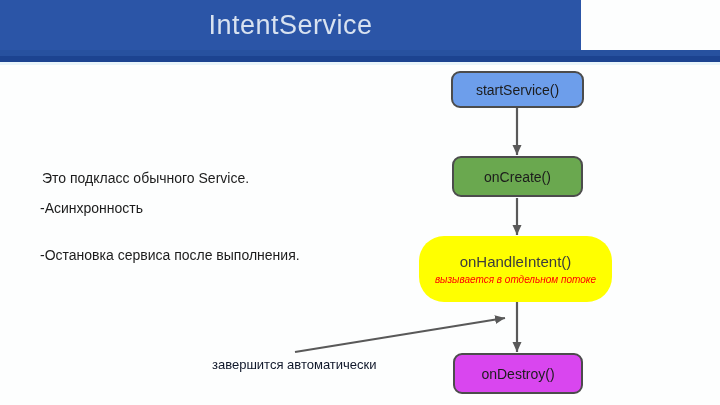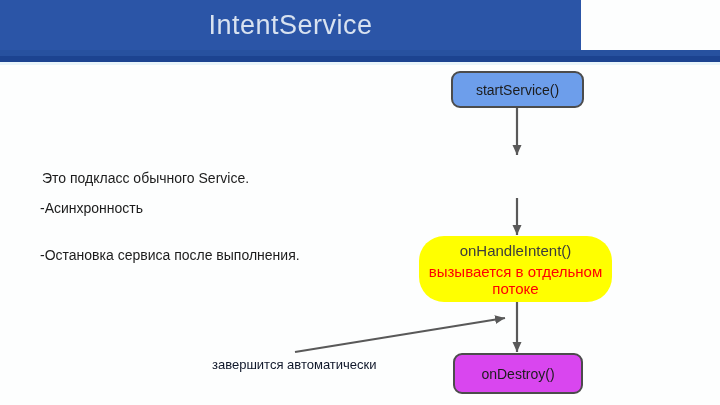--- a/index.html
+++ b/index.html
@@ -31,21 +31,21 @@
     font-size:14px;color:#1c1c1c;
   }
   .node-rect{border:2px solid #4c4c4c;border-radius:9px;}
   .node-start{left:451px;top:71px;width:133px;height:37px;background:#6d9eeb;}
   .node-oncreate{left:452px;top:156px;width:131px;height:41px;background:#6aa84f;}
   .node-onhandle{
     left:419px;top:236px;width:193px;height:66px;background:#ffff00;
     border-radius:25px;gap:4px;
   }
   .node-onhandle .main-label{font-size:15px;color:#3c3c3c;}
-  .node-onhandle .sub-label{font-size:15px;color:#ff0000;}
+  .node-onhandle .sub-label{font-size:10px;color:#ff0000;font-style:italic;}
   .node-ondestroy{left:453px;top:353px;width:130px;height:41px;background:#d946ef;}
   
   .arrows{position:absolute;left:0;top:0;width:720px;height:405px;pointer-events:none;}
   
   .annotation{position:absolute;left:212px;top:357px;font-size:13px;color:#0f172a;white-space:nowrap;}
 </style>
 </head>
 <body>
 
 <div class="slide">
@@ -70,20 +70,23 @@
     <line x1="517" y1="107" x2="517" y2="155" stroke="#595959" stroke-width="2.2" marker-end="url(#ah)"></line>
     <line x1="517" y1="198" x2="517" y2="235" stroke="#595959" stroke-width="2.2" marker-end="url(#ah)"></line>
     <line x1="517" y1="302" x2="517" y2="352" stroke="#595959" stroke-width="2.2" marker-end="url(#ah)"></line>
     <line x1="295" y1="352" x2="505" y2="318" stroke="#595959" stroke-width="2.2" marker-end="url(#ah)"></line>
   </svg>
 
   <div class="node node-rect node-start">
     <span>startService()</span>
   </div>
 
+  <div class="node node-rect node-oncreate">
+    <span>onCreate()</span>
+  </div>
 
   <div class="node node-onhandle">
     <span class="main-label">onHandleIntent()</span>
     <span class="sub-label">вызывается в отдельном потоке</span>
   </div>
 
   <div class="node node-rect node-ondestroy">
     <span>onDestroy()</span>
   </div>
 

